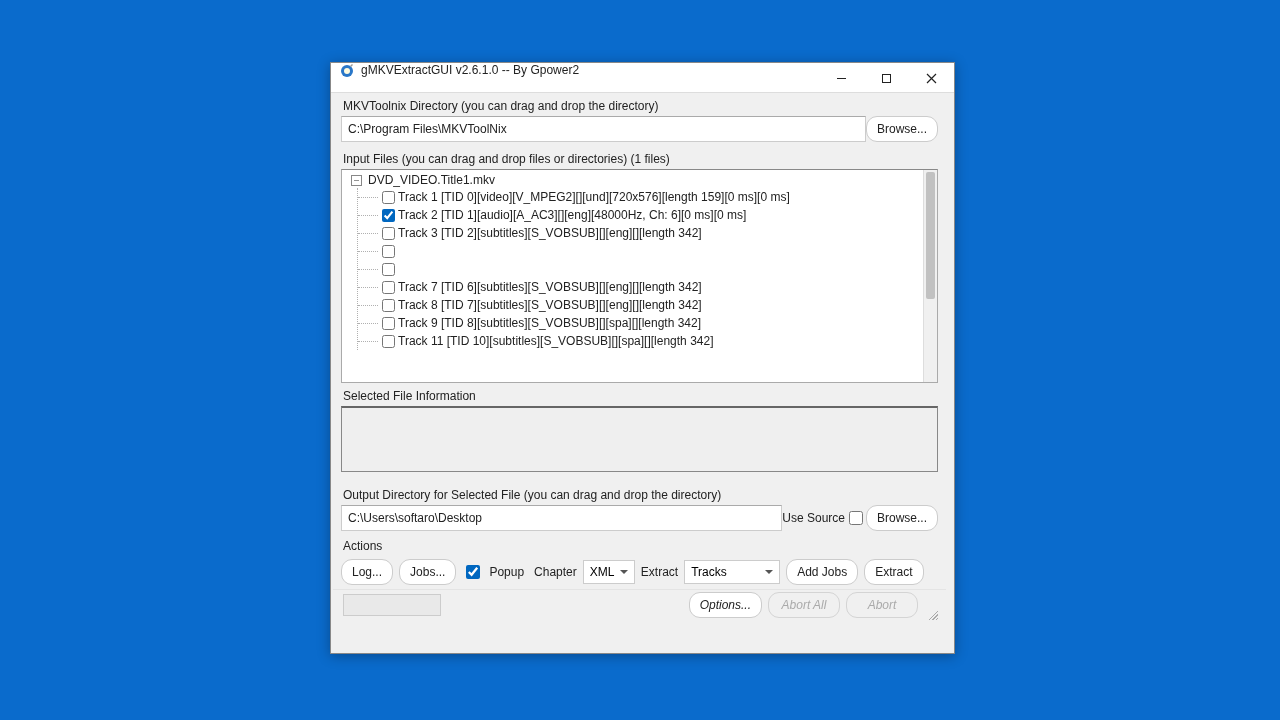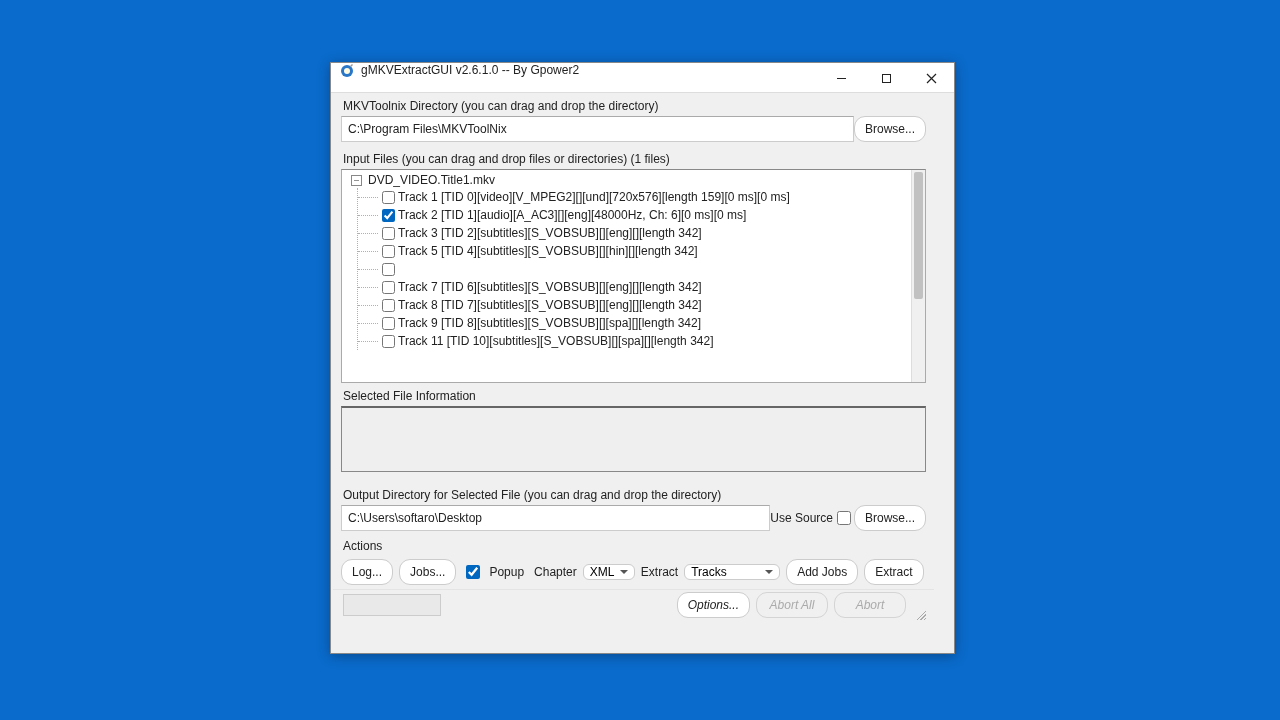--- a/index.html
+++ b/index.html
@@ -42,21 +42,21 @@
   .winbtn {
     width: 45px; height: 30px;
     display: inline-flex;
     align-items: center; justify-content: center;
     color: #222;
   }
   .winbtn svg { width: 11px; height: 11px; }
 
   .content {
     flex: 1;
-    padding: 0 28px 4px 10px;
+    padding: 0 16px 4px 10px;
     display: flex;
     flex-direction: column;
     overflow: hidden;
   }
   .section-label {
     font-size: 12px;
     color: #222;
     margin: 6px 0 3px 2px;
   }
   .row { display: flex; align-items: center; }
@@ -174,24 +174,24 @@
   }
 
   .checkbox-inline {
     width: 14px; height: 14px;
     accent-color: #0067c0;
   }
   .inline-label { font-size: 12px; color: #222; }
 
   .select {
     position: relative;
-    height: 16px;
+    height: 24px;
     background: #fff;
     border: 1px solid #ccc;
-    border-radius: 6px;
+    border-radius: 0;
     display: inline-flex;
     align-items: center;
     padding: 0 20px 0 6px;
     font-size: 12px;
   }
   .select::after {
     content: "";
     position: absolute;
     right: 6px; top: 50%;
     width: 0; height: 0;
@@ -285,21 +285,20 @@
               <div class="track-row">
                 <input type="checkbox" class="track-check" checked="" style="">
                 <span class="track-label">Track 2 [TID 1][audio][A_AC3][][eng][48000Hz, Ch: 6][0 ms][0 ms]</span>
               </div>
               <div class="track-row">
                 <input type="checkbox" class="track-check" style="">
                 <span class="track-label">Track 3 [TID 2][subtitles][S_VOBSUB][][eng][][length 342]</span>
               </div>
               <div class="track-row">
                 <input type="checkbox" class="track-check" style="">
-                <span class="track-label">Track 5 [TID 4][subtitles][S_VOBSUB][][hin][][length 342]</span>
               </div>
               <div class="track-row">
                 <input type="checkbox" class="track-check" style="">
               </div>
               <div class="track-row">
                 <input type="checkbox" class="track-check" style="">
                 <span class="track-label">Track 7 [TID 6][subtitles][S_VOBSUB][][eng][][length 342]</span>
               </div>
               <div class="track-row">
                 <input type="checkbox" class="track-check" style="">

